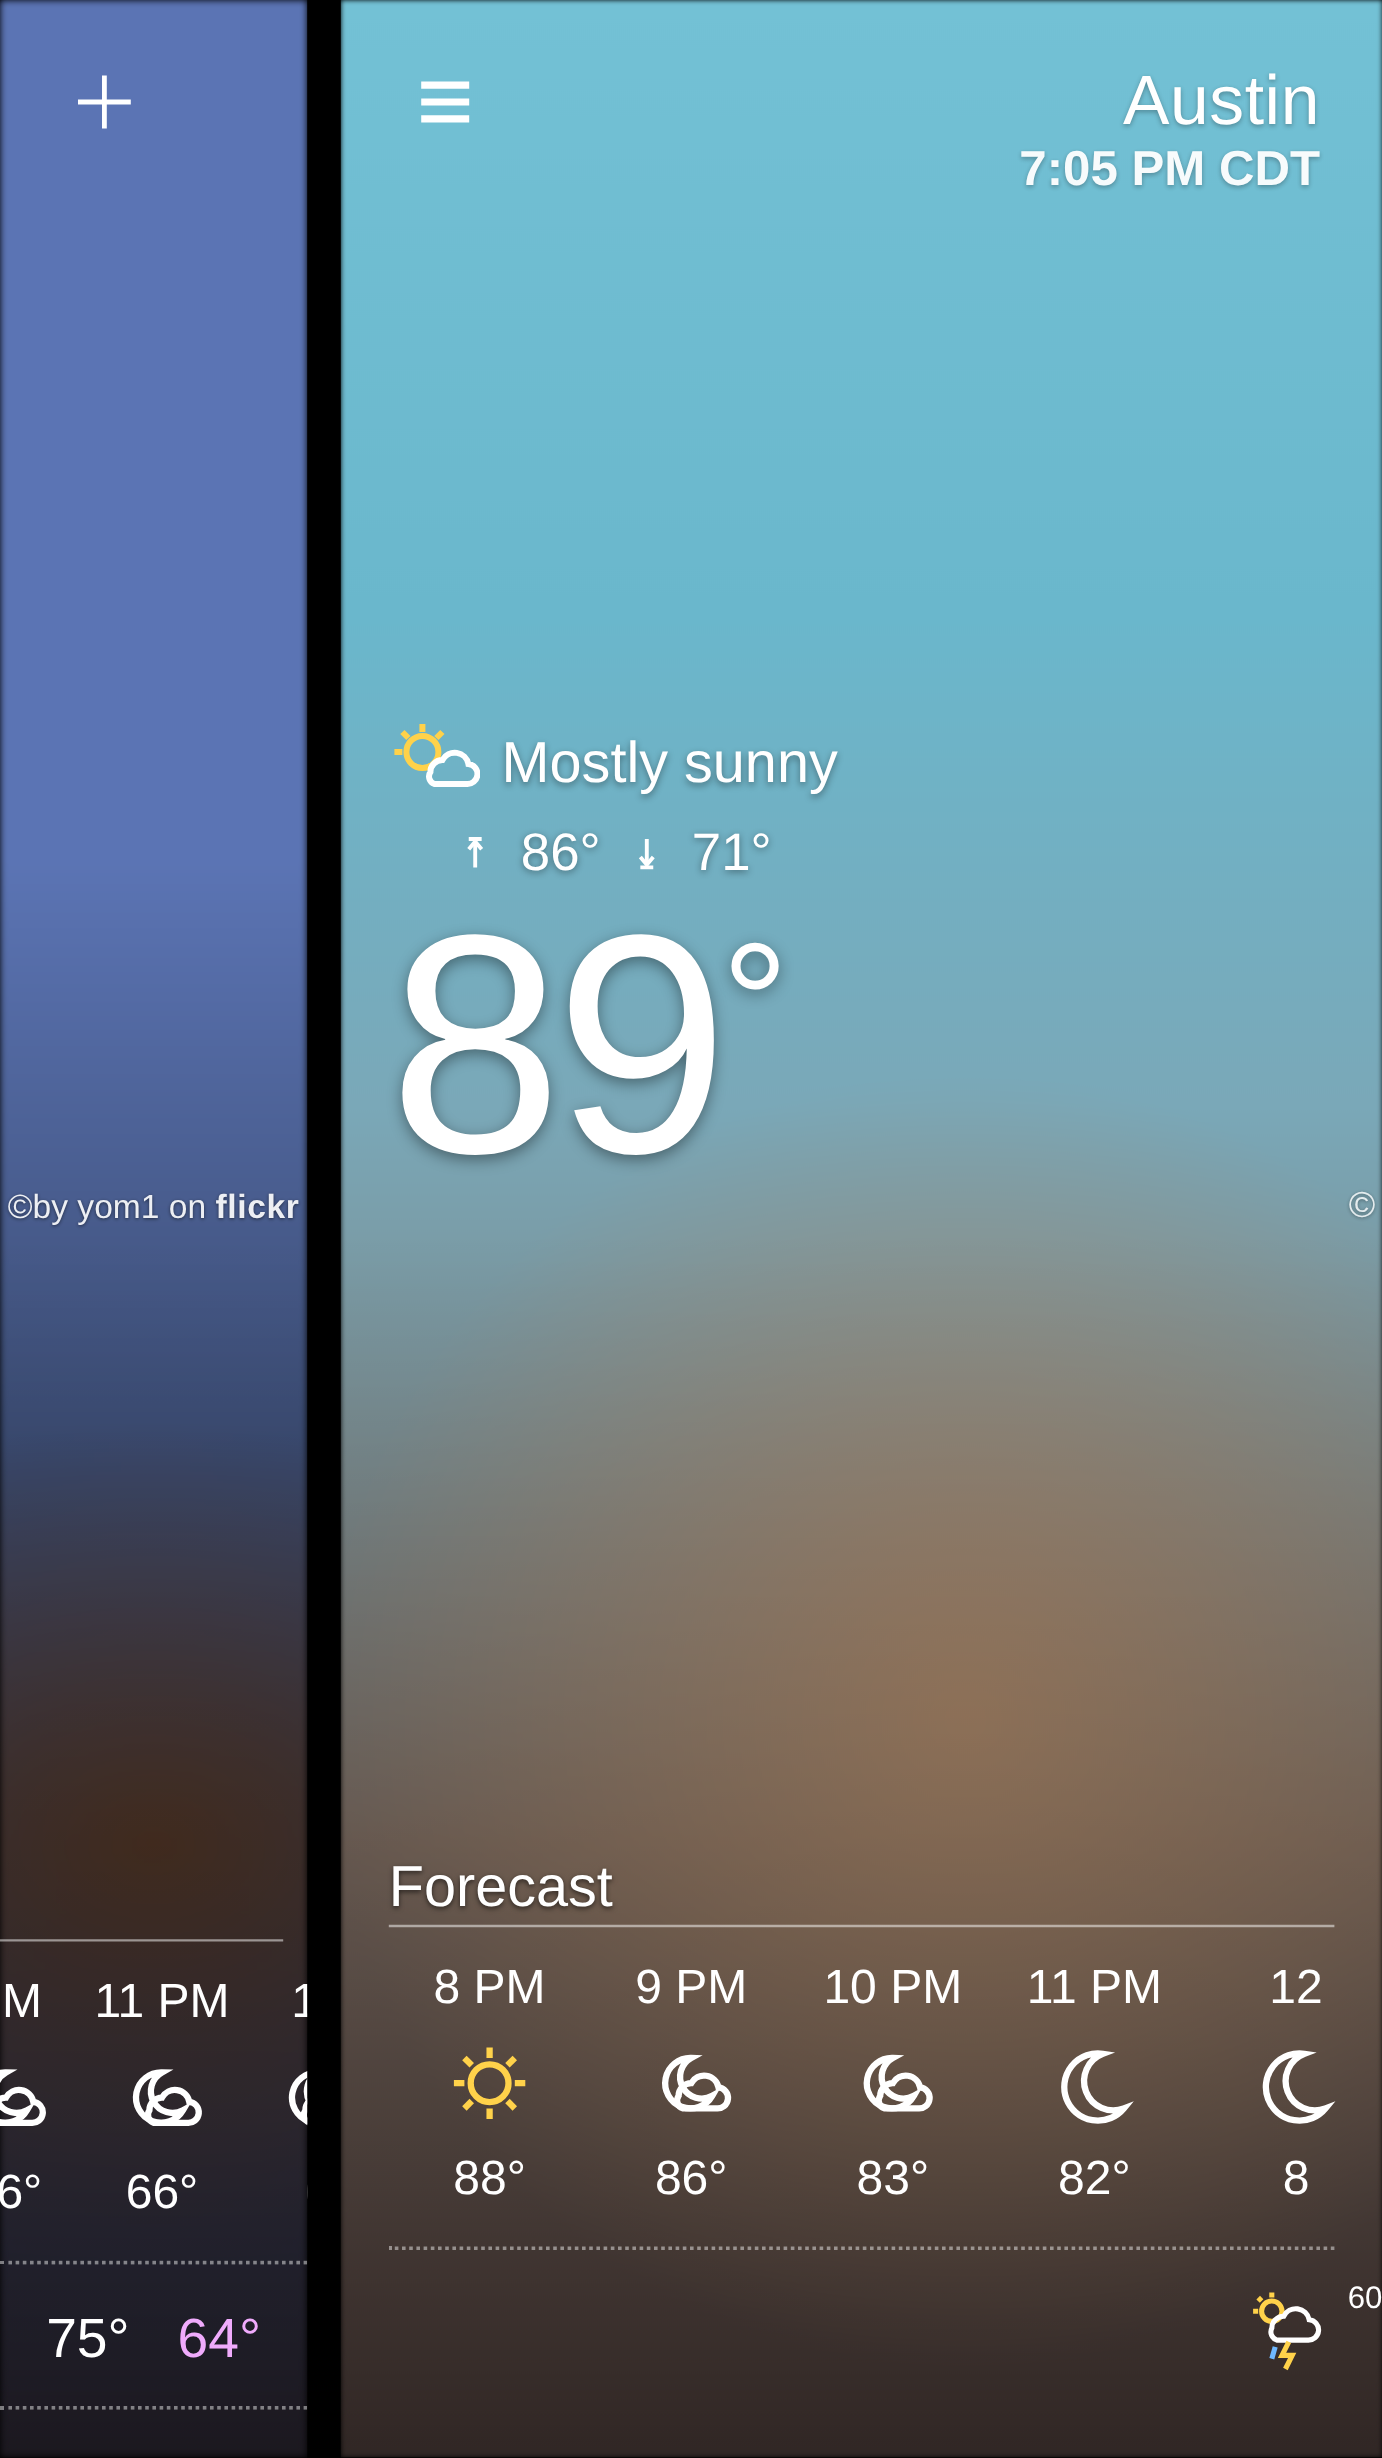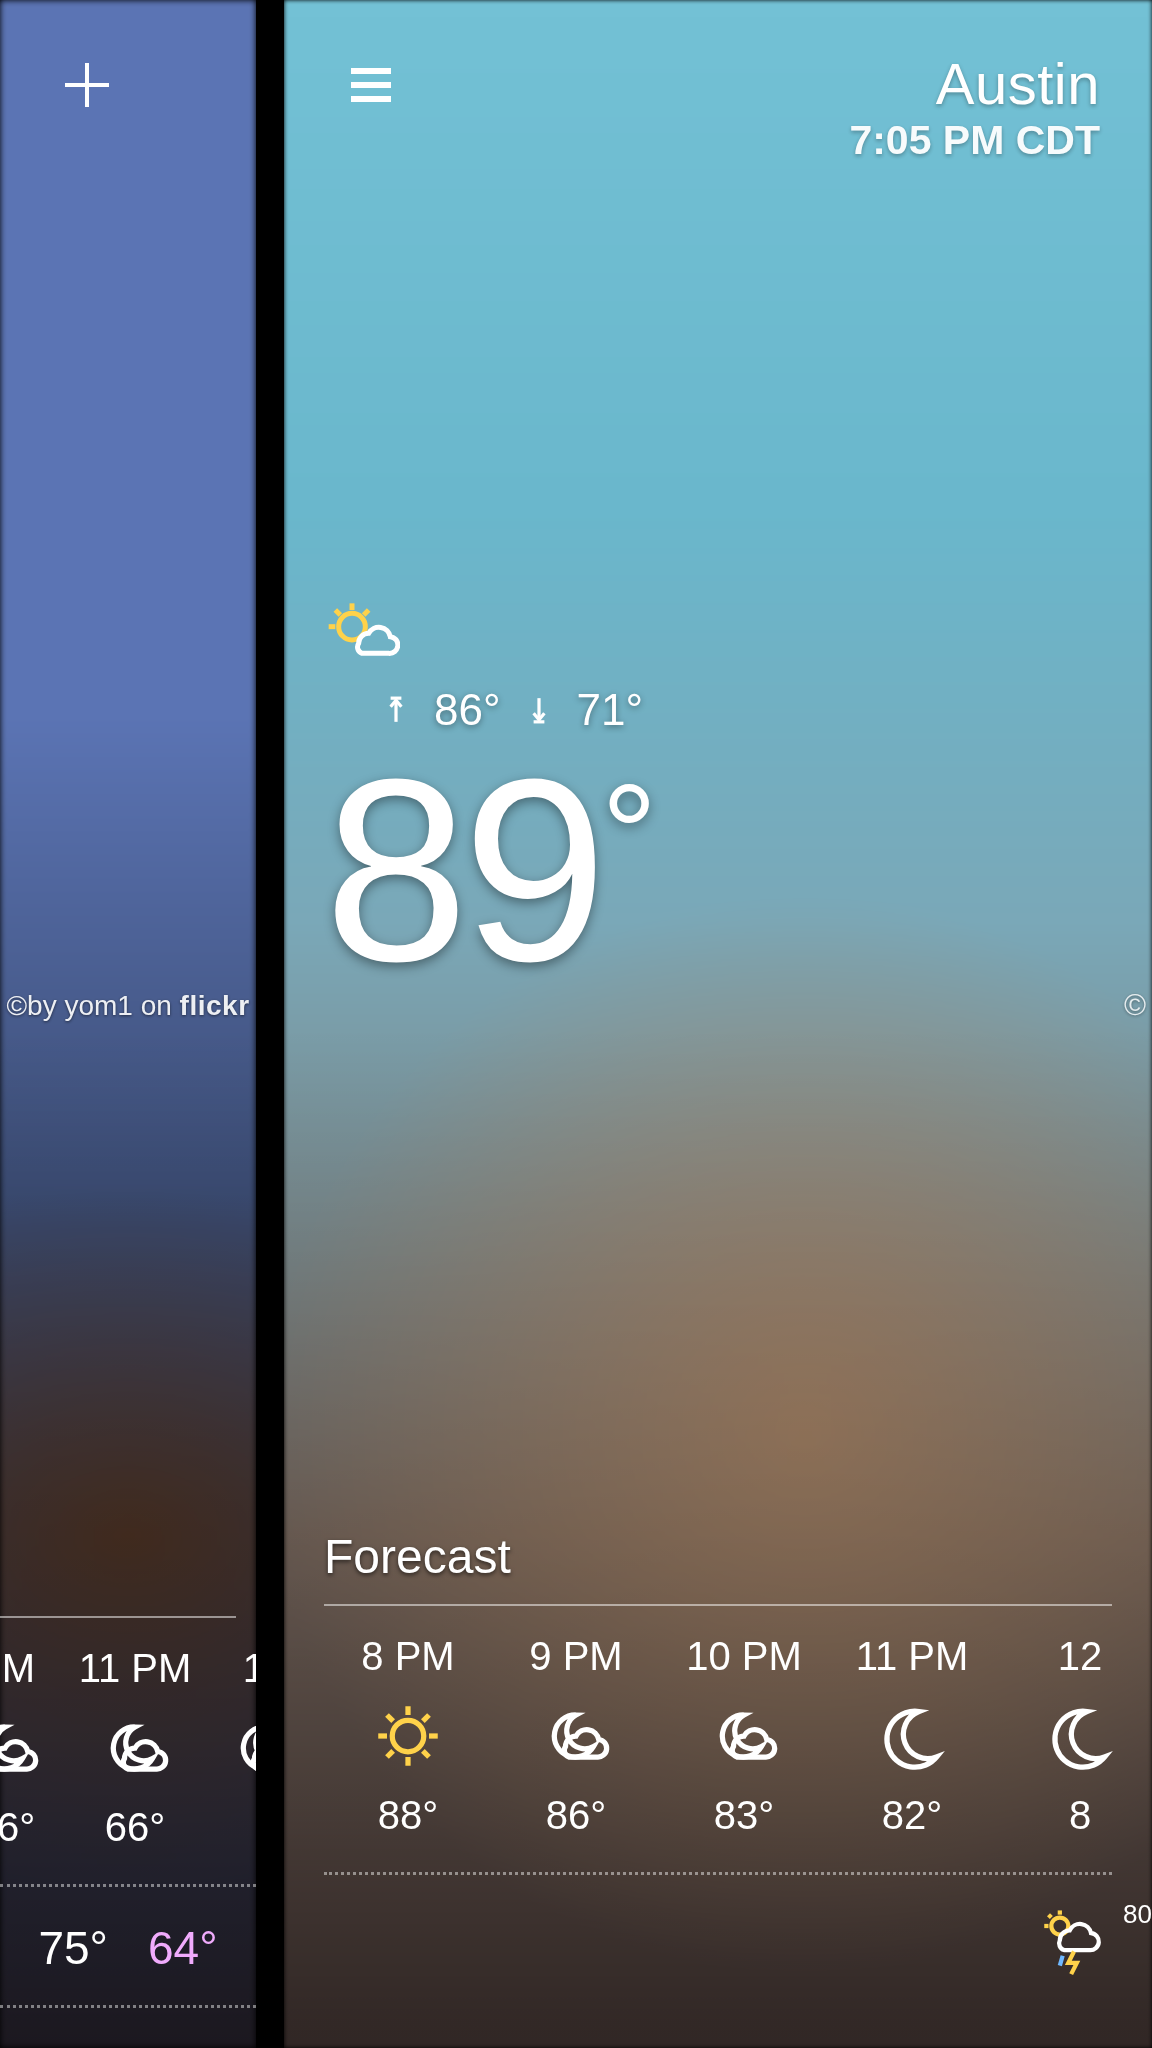--- a/index.html
+++ b/index.html
@@ -43,21 +43,21 @@
   .hilo-row .arrow { display:inline-flex; width:28px; justify-content:center; }
   .bigtemp { font-size: 260px; font-weight: 100; line-height:.9; margin-top:18px; text-shadow:0 4px 12px rgba(0,0,0,.4); letter-spacing:-6px;}
   .deg-big { font-size: 140px; vertical-align: top; position:relative; top:18px; font-weight:100;}
 
   
   .credit { position:absolute; top: 990px; left: 0; right: 0; text-align:center; font-size:28px; font-weight:400; opacity:.9; text-shadow:0 1px 3px rgba(0,0,0,.6);}
   .credit .flickr { font-weight:700; letter-spacing:.5px; }
 
   
   .forecast-wrap { position:absolute; bottom: 0; left: 0; right: 0; padding: 0 40px 40px; }
-  .section-title { font-size:48px; font-weight:300; padding-bottom:20px; text-shadow:0 2px 4px rgba(0,0,0,.6);}
+  .section-title { font-size:48px; font-weight:300; padding-bottom:4px; text-shadow:0 2px 4px rgba(0,0,0,.6);}
   .rule { border:0; border-top:2px solid rgba(255,255,255,.5); margin-bottom:28px; }
   .hourly { display:flex; gap:0; }
   .hour { flex: 0 0 168px; display:flex; flex-direction:column; align-items:center; gap:22px; }
   .pane-left .hour { flex-basis: 130px; }
   .hour .t { font-size:40px; font-weight:300; }
   .hour .temp { font-size:40px; font-weight:300; }
   .hour .wicon { height:70px; display:flex; align-items:center; }
   .dots { border:0; border-top:3px dotted rgba(255,255,255,.45); margin:34px 0 28px; }
   .daily-row { display:flex; align-items:center; font-size:46px; font-weight:300; gap:26px; padding:6px 0 20px;}
   .daily-row .spacer { flex:1; }
@@ -210,20 +210,21 @@
       <div class="city">Austin</div>
       <div class="time">7:05 PM CDT</div>
     </div>
   </div>
 
   <div class="current">
     <div class="cond-row">
       <span class="wicon"><svg viewBox="0 0 44 36">
             <use href="#i-mostly-sunny"></use>
           </svg></span>
+      <span>Mostly sunny</span>
     </div>
     <div class="hilo-row">
       <span class="arrow">
           <svg width="18" height="28" viewBox="0 0 16 26">
             <use href="#i-arrow-up"></use>
           </svg>
         </span>
       <span>86°</span>
       <span class="arrow">
           <svg width="18" height="28" viewBox="0 0 16 26">
@@ -289,17 +290,17 @@
         <div class="temp">8</div>
       </div>
     </div>
     <hr class="dots">
     <div class="daily-row">
       <span class="spacer"></span>
       <span class="daily-icon">
         <svg width="76" height="68" viewBox="0 0 44 48">
             <use href="#i-tstorm-sun"></use>
           </svg>
-        <span class="precip">80</span>
+        <span class="precip">60</span>
       </span>
     </div>
   </div>
 </div>
 
 </body></html>

